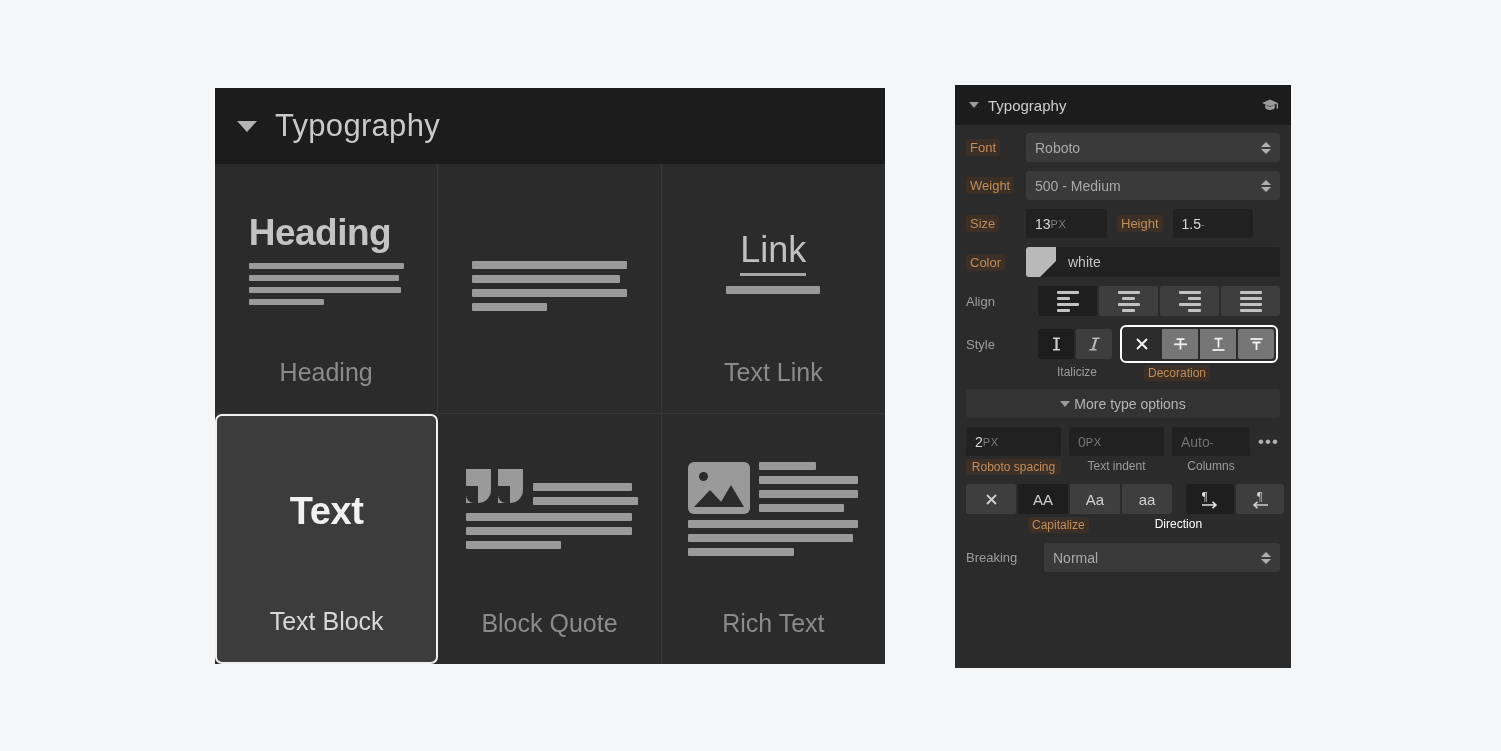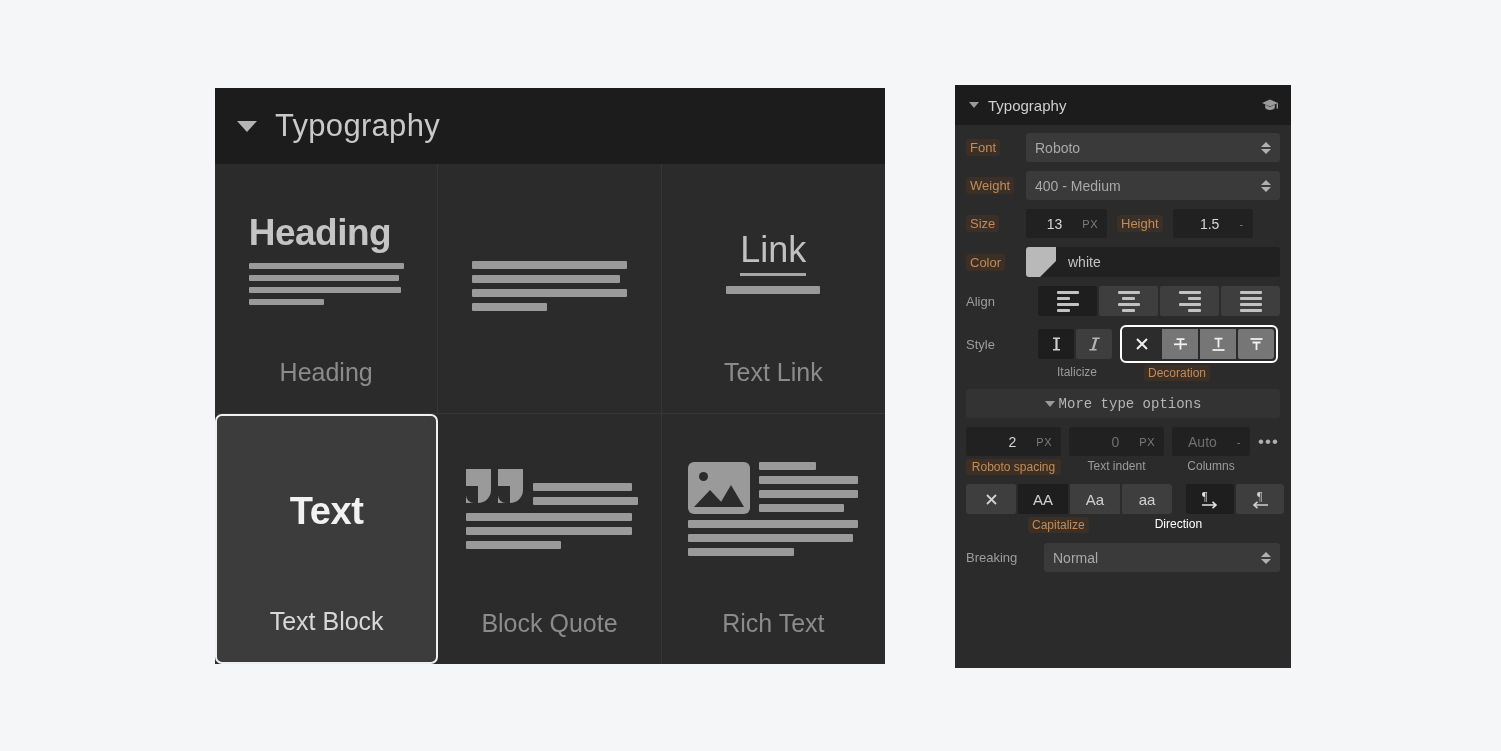--- a/index.html
+++ b/index.html
@@ -192,22 +192,22 @@
   .select .spin {
     position: absolute; right: 9px; top: 50%;
     transform: translateY(-50%);
     display: flex; flex-direction: column; gap: 2px;
   }
   .spin .up { width: 0; height: 0; border-left: 5px solid transparent; border-right: 5px solid transparent; border-bottom: 5px solid #b0b0b0; }
   .spin .dn { width: 0; height: 0; border-left: 5px solid transparent; border-right: 5px solid transparent; border-top: 5px solid #b0b0b0; }
 
   .numfield {
     height: 29px; background: #212121; border-radius: 3px;
-    display: flex; align-items: center; justify-content: flex-end;
-    padding: 0 9px; color: #d7d7d7; font-size: 14px; gap: 20px;
+    display: flex; align-items: center; justify-content: flex-start;
+    padding: 0 9px; color: #d7d7d7; font-size: 14px;
   }
   .numfield .unit { color: #7d7d7d; font-size: 11px; letter-spacing: 0.5px; }
   .numfield.ph { color: #707070; }
 
   #size-row .numfield { width: 81px; }
   #size-row .numfield.h { width: 80px; }
 
   .colorfield {
     flex: 1; height: 30px; background: #212121; border-radius: 3px;
     display: flex; align-items: center; overflow: hidden;
@@ -266,21 +266,20 @@
 
   .sublabels { display: flex; margin: 2px 0 8px 0; }
   .sublabel { font-size: 12px; color: #9b9b9b; text-align: center; }
   .sublabel.hl { color: #c08d5a; background: #3c2f25; border-radius: 3px; padding: 1px 4px; }
 
   #more-options {
     height: 29px; background: #333333; border-radius: 3px;
     display: flex; align-items: center; justify-content: center;
     color: #b5b5b5; font-size: 14px; gap: 4px;
     margin-bottom: 9px;
-    font-family: Liberation Mono, monospace;
   }
 
   .triple { display: flex; gap: 8px; align-items: center; }
   .triple .numfield { width: 95px; }
   .triple .numfield.cols { width: 78px; }
   .dots { color: #b0b0b0; font-size: 17px; letter-spacing: 1px; line-height: 1; }
 
   .triple-labels { display: flex; gap: 8px; margin: 3px 0 9px 0; }
   .tl { width: 95px; text-align: center; font-size: 12px; color: #9b9b9b; }
   .tl.cols { width: 78px; }
@@ -445,21 +444,21 @@
             <span class="dn"></span>
           </span>
       </div>
     </div>
 
     <div class="row">
       <span class="lbl-wrap">
           <span class="lbl hl">Weight</span>
         </span>
       <div class="select">
-        <span>400 - Medium</span>
+        <span>500 - Medium</span>
         <span class="spin">
             <span class="up"></span>
             <span class="dn"></span>
           </span>
       </div>
     </div>
 
     <div class="row" id="size-row">
       <span class="lbl-wrap">
           <span class="lbl hl">Size</span>

